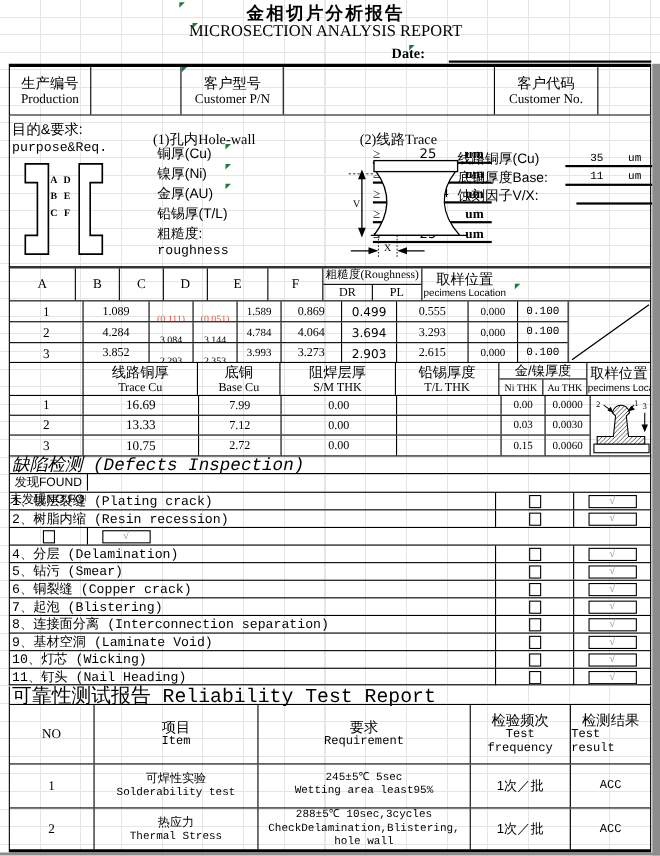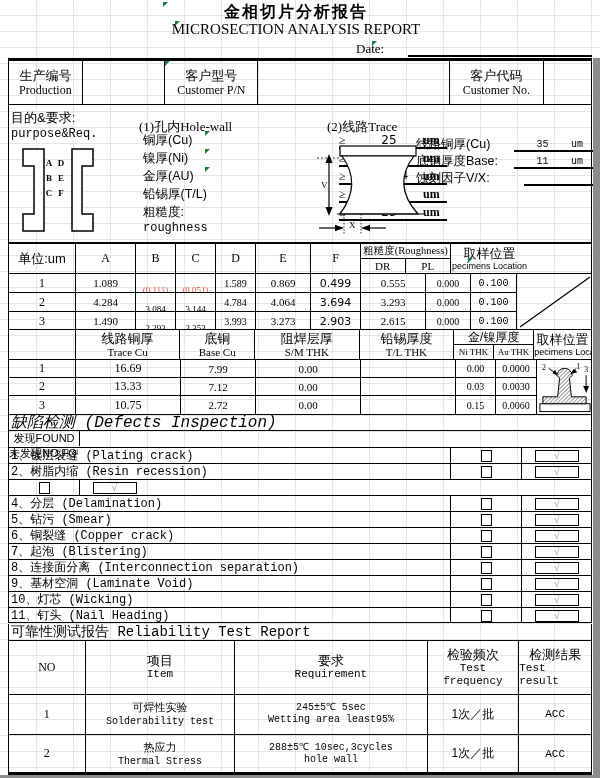--- a/index.html
+++ b/index.html
@@ -19,21 +19,21 @@
   .clip { white-space:nowrap; overflow:hidden; width:100%; text-align:center; }
   
   .t { position:absolute; border:1px solid #000; background:transparent; }
   .trow { display:flex; }
   .c { border-right:1px solid #000; display:flex; flex-direction:column; align-items:center; justify-content:center; overflow:hidden; position:relative; }
   .c.last { border-right:none; }
   .bb { border-bottom:1px solid #000; }
   
   .title-zh { left:0; width:592px; top:2px; font-size:16px; font-weight:bold; letter-spacing:2px; text-align:center; }
   .title-en { left:0; width:592px; top:21px; font-size:15px; text-align:center; font-family:"Liberation Serif",serif; }
-  .date-lbl { left:356px; top:41px; font-weight:normal; font-size:13px; }
+  .date-lbl { left:356px; top:41px; font-weight:bold; font-size:13px; }
   .date-line { left:408px; top:55px; width:184px; border-top:2px solid #000; height:2px; }
   
   #info { top:58px; left:8px; width:584px; height:47px; border:1px solid #000; border-top:3px solid #000; display:flex; background:transparent; }
   #info .lab { font-size:13px; line-height:15px; }
   #info .en { font-size:12px; font-family:"Liberation Serif",serif; line-height:15px; }
   
   #purpose { top:105px; left:8px; width:584px; height:138px; border:1px solid #000; border-top:none; }
   .spec-row { position:absolute; left:134px; width:172px; height:18px; display:flex; align-items:center; }
   .spec-name { width:62px; font-size:12.5px; white-space:nowrap; }
   .spec-line { position:absolute; left:196px; width:108px; height:17px; border-bottom:2px solid #000; display:flex; align-items:flex-end; }
@@ -62,21 +62,21 @@
   .d-head { height:16px; display:flex;flex-direction:column; }
   .d-row { height:16px; border-top:1px solid #000; display:flex; }
   .d-lab { width:444px; border-right:1px solid #000; font-family:"Liberation Mono",monospace; font-size:12px; padding-left:2px; display:flex; align-items:center; white-space:nowrap; overflow:hidden; }
   .d-found { width:71px; border-right:1px solid #000; display:flex; align-items:center; justify-content:center; }
   .d-nf { width:69px; display:flex; align-items:center; justify-content:center; }
   .cbx { width:11px; height:12px; border:1.5px solid #000; background:#fff; }
   .cbxw { width:44px; height:12px; border:1.5px solid #000; background:#fff; display:flex; align-items:center; justify-content:center; }
   .chk { color:#8f8f8f; font-size:10px; line-height:10px; }
   .d-htxt { font-size:11px; white-space:nowrap; overflow:hidden; }
   
-  #rel-title { top:624px; left:8px; width:584px; height:16px; border-left:1px solid #000; border-right:1px solid #000; font-family:"Liberation Mono",monospace; font-size:14px; padding-left:2px; display:flex; align-items:center; }
+  #rel-title { top:624px; left:8px; width:584px; height:16px; border-left:1px solid #000; border-right:1px solid #000; font-family:"Liberation Mono",monospace; font-size:18px; padding-left:2px; display:flex; align-items:center; }
   #rel { top:640px; left:8px; width:584px; height:135px; border:1.5px solid #000; border-bottom:3px solid #000; display:flex; flex-direction:column; }
   #rel .hcell-en { font-family:"Liberation Mono",monospace; font-size:11px; }
   .r-req { font-family:"Liberation Mono",monospace; font-size:10px; line-height:12px; text-align:center; }
   .r-item-en { font-family:"Liberation Mono",monospace; font-size:10px; line-height:13px; }
   .gray-right { top:58px; left:593px; width:7px; height:720px; background:#8c8c8c; }
   .gray-bottom { top:775px; left:0; width:600px; height:3px; background:#8c8c8c; }
   svg text { font-family:"Liberation Serif",serif; }
 </style>
 </head>
 <body>
@@ -217,23 +217,20 @@
     <div class="rspec" style="top:66px">
       <span class="nm zh" style="width:108px">蚀刻因子V/X:</span>
       <div class="ln">
           <span class="v"></span>
         </div>
     </div>
   </div>
 
   <div id="t1" class="t">
     <div class="trow bb" style="height:30px">
-      <div class="c" style="width:67px">
-          <span class="hcell-zh zh">单位:um</span>
-        </div>
       <div class="c" style="width:60px">
           <span class="hcell-en" style="font-size:12px">A</span>
         </div>
       <div class="c" style="width:40px">
           <span class="hcell-en" style="font-size:12px">B</span>
         </div>
       <div class="c" style="width:40px">
           <span class="hcell-en" style="font-size:12px">C</span>
         </div>
       <div class="c" style="width:40px">
@@ -325,21 +322,21 @@
             </div>
           <div class="c last" style="width:45px">
               <span class="v10 mono">0.100</span>
             </div>
         </div>
         <div class="trow" style="height:18px">
           <div class="c" style="width:67px">
               <span class="v12">3</span>
             </div>
           <div class="c" style="width:60px">
-              <span class="v11">1.490</span>
+              <span class="v11">3.852</span>
             </div>
           <div class="c" style="width:40px">
               <span class="v9">2.293</span>
             </div>
           <div class="c" style="width:40px">
               <span class="v9">2.353</span>
             </div>
           <div class="c" style="width:40px">
               <span class="v10">3.993</span>
             </div>
@@ -680,20 +677,21 @@
     <div class="trow" style="height:37px">
       <div class="c" style="width:77px">
           <span class="v12">2</span>
         </div>
       <div class="c" style="width:150px">
           <span class="zh" style="font-size:11px">热应力</span>
           <span class="r-item-en">Thermal Stress</span>
         </div>
       <div class="c" style="width:193px">
           <div class="r-req">288±5℃ 10sec,3cycles</div>
+          <div class="r-req">CheckDelamination,Blistering,</div>
           <div class="r-req">hole wall</div>
         </div>
       <div class="c" style="width:92px">
           <span class="zh" style="font-size:12px">1次／批</span>
         </div>
       <div class="c last" style="width:72px">
           <span class="mono" style="font-size:11px">ACC</span>
         </div>
     </div>
   </div>

